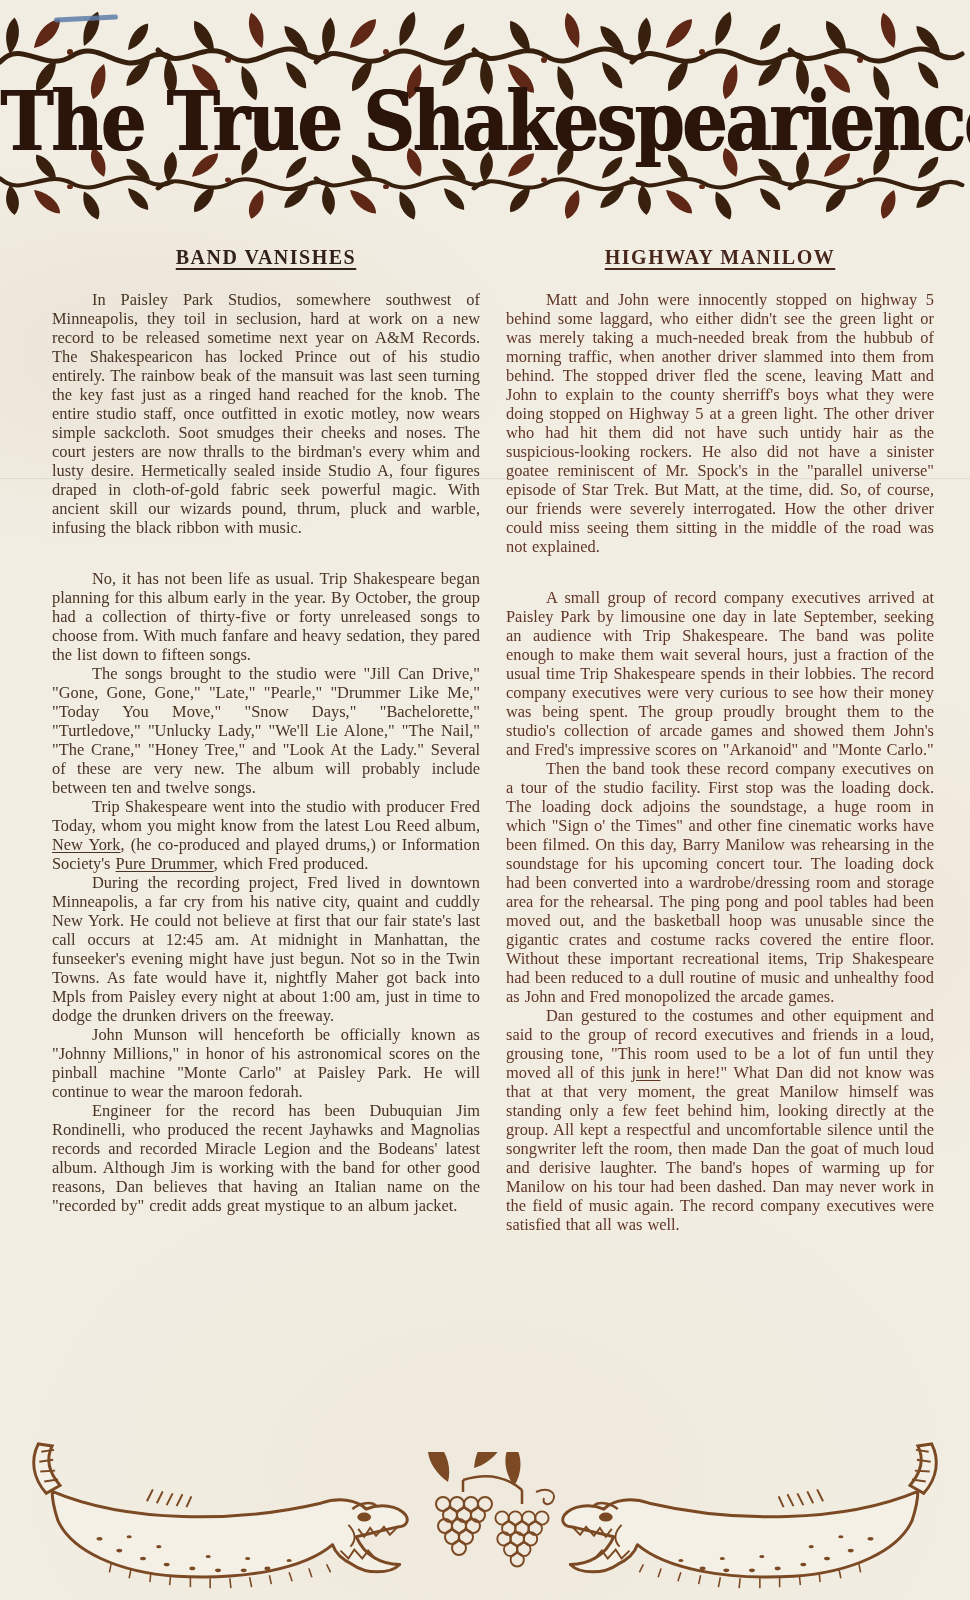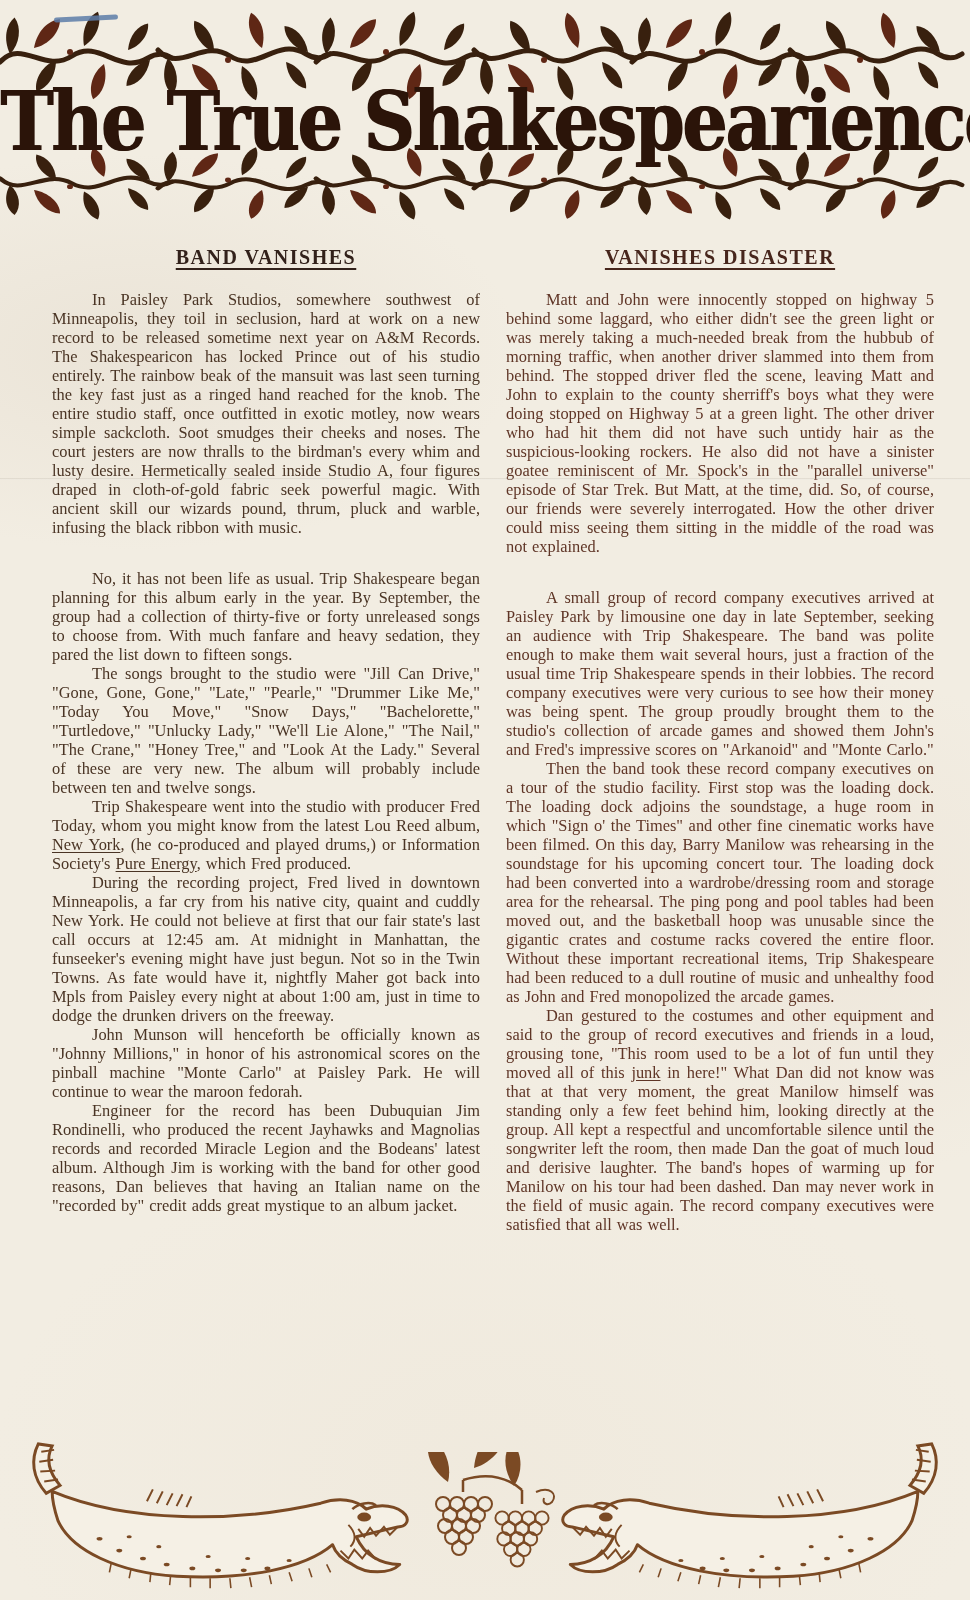--- a/index.html
+++ b/index.html
@@ -150,31 +150,31 @@
 
   <div class="fold-line"></div>
 
   <main class="columns">
     <div class="col col-left">
         <section class="article">
           <h2 class="headline">BAND VANISHES</h2>
           <p><span>In Paisley Park Studios, somewhere southwest of Minneapolis, they toil in seclusion, hard at work on a new record to be released sometime next year on A&amp;M Records. The Shakespearicon has locked Prince out of his studio entirely. The rainbow beak of the mansuit was last seen turning the key fast just as a ringed hand reached for the knob. The entire studio staff, once outfitted in exotic motley, now wears simple sackcloth. Soot smudges their cheeks and noses. The court jesters are now thralls to the birdman's every whim and lusty desire. Hermetically sealed inside Studio A, four figures draped in cloth-of-gold fabric seek powerful magic. With ancient skill our wizards pound, thrum, pluck and warble, infusing the black ribbon with music.</span></p>
         </section>
         <section class="article">
-          <p><span>No, it has not been life as usual. Trip Shakespeare began planning for this album early in the year. By September, the group had a collection of thirty-five or forty unreleased songs to choose from. With much fanfare and heavy sedation, they pared the list down to fifteen songs.</span></p>
+          <p><span>No, it has not been life as usual. Trip Shakespeare began planning for this album early in the year. By October, the group had a collection of thirty-five or forty unreleased songs to choose from. With much fanfare and heavy sedation, they pared the list down to fifteen songs.</span></p>
           <p><span>The songs brought to the studio were "Jill Can Drive," "Gone, Gone, Gone," "Late," "Pearle," "Drummer Like Me," "Today You Move," "Snow Days," "Bachelorette," "Turtledove," "Unlucky Lady," "We'll Lie Alone," "The Nail," "The Crane," "Honey Tree," and "Look At the Lady." Several of these are very new. The album will probably include between ten and twelve songs.</span></p>
-          <p><span>Trip Shakespeare went into the studio with producer Fred Today, whom you might know from the latest Lou Reed album, </span><span class="u">New York</span><span>, (he co-produced and played drums,) or Information Society's </span><span class="u">Pure Energy</span><span>, which Fred produced.</span></p>
+          <p><span>Trip Shakespeare went into the studio with producer Fred Today, whom you might know from the latest Lou Reed album, </span><span class="u">New York</span><span>, (he co-produced and played drums,) or Information Society's </span><span class="u">Pure Drummer</span><span>, which Fred produced.</span></p>
           <p><span>During the recording project, Fred lived in downtown Minneapolis, a far cry from his native city, quaint and cuddly New York. He could not believe at first that our fair state's last call occurs at 12:45 am. At midnight in Manhattan, the funseeker's evening might have just begun. Not so in the Twin Towns. As fate would have it, nightfly Maher got back into Mpls from Paisley every night at about 1:00 am, just in time to dodge the drunken drivers on the freeway.</span></p>
           <p><span>John Munson will henceforth be officially known as "Johnny Millions," in honor of his astronomical scores on the pinball machine "Monte Carlo" at Paisley Park. He will continue to wear the maroon fedorah.</span></p>
           <p><span>Engineer for the record has been Dubuquian Jim Rondinelli, who produced the recent Jayhawks and Magnolias records and recorded Miracle Legion and the Bodeans' latest album. Although Jim is working with the band for other good reasons, Dan believes that having an Italian name on the "recorded by" credit adds great mystique to an album jacket.</span></p>
         </section>
       </div>
     <div class="col col-right">
         <section class="article">
-          <h2 class="headline">VANISHES DISASTER</h2>
+          <h2 class="headline">HIGHWAY MANILOW</h2>
           <p><span>Matt and John were innocently stopped on highway 5 behind some laggard, who either didn't see the green light or was merely taking a much-needed break from the hubbub of morning traffic, when another driver slammed into them from behind. The stopped driver fled the scene, leaving Matt and John to explain to the county sherriff's boys what they were doing stopped on Highway 5 at a green light. The other driver who had hit them did not have such untidy hair as the suspicious-looking rockers. He also did not have a sinister goatee reminiscent of Mr. Spock's in the "parallel universe" episode of Star Trek. But Matt, at the time, did. So, of course, our friends were severely interrogated. How the other driver could miss seeing them sitting in the middle of the road was not explained.</span></p>
         </section>
         <section class="article">
           <p><span>A small group of record company executives arrived at Paisley Park by limousine one day in late September, seeking an audience with Trip Shakespeare. The band was polite enough to make them wait several hours, just a fraction of the usual time Trip Shakespeare spends in their lobbies. The record company executives were very curious to see how their money was being spent. The group proudly brought them to the studio's collection of arcade games and showed them John's and Fred's impressive scores on "Arkanoid" and "Monte Carlo."</span></p>
           <p><span>Then the band took these record company executives on a tour of the studio facility. First stop was the loading dock. The loading dock adjoins the soundstage, a huge room in which "Sign o' the Times" and other fine cinematic works have been filmed. On this day, Barry Manilow was rehearsing in the soundstage for his upcoming concert tour. The loading dock had been converted into a wardrobe/dressing room and storage area for the rehearsal. The ping pong and pool tables had been moved out, and the basketball hoop was unusable since the gigantic crates and costume racks covered the entire floor. Without these important recreational items, Trip Shakespeare had been reduced to a dull routine of music and unhealthy food as John and Fred monopolized the arcade games.</span></p>
           <p><span>Dan gestured to the costumes and other equipment and said to the group of record executives and friends in a loud, grousing tone, "This room used to be a lot of fun until they moved all of this </span><span class="u">junk</span><span> in here!" What Dan did not know was that at that very moment, the great Manilow himself was standing only a few feet behind him, looking directly at the group. All kept a respectful and uncomfortable silence until the songwriter left the room, then made Dan the goat of much loud and derisive laughter. The band's hopes of warming up for Manilow on his tour had been dashed. Dan may never work in the field of music again. The record company executives were satisfied that all was well.</span></p>
         </section>
       </div>
   </main>
 

